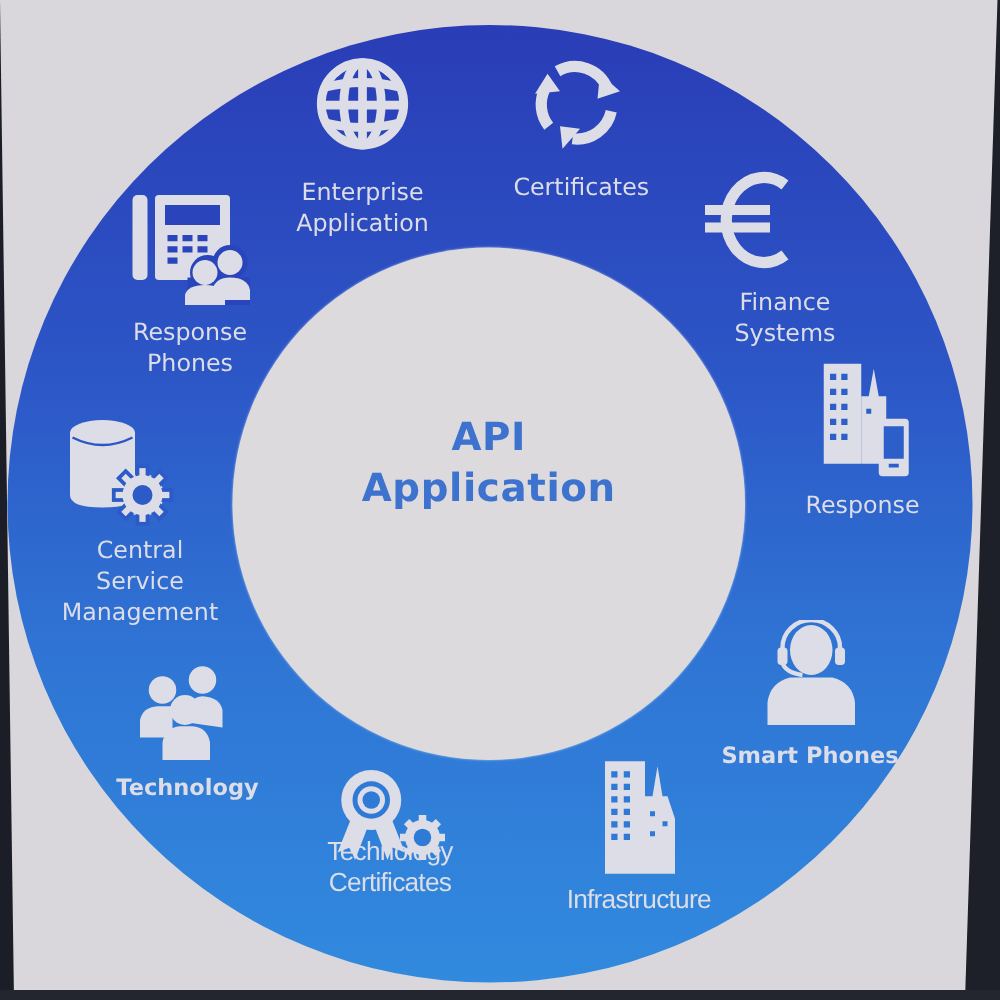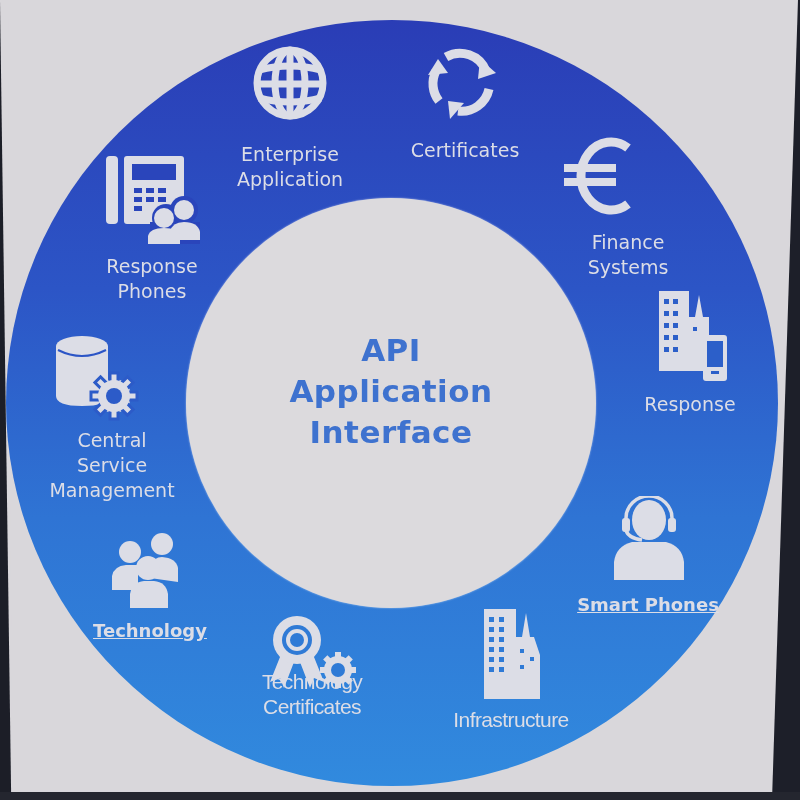--- a/index.html
+++ b/index.html
@@ -54,39 +54,38 @@
     position: absolute;
     color: #dcdde6;
     font-family: "DejaVu Sans", sans-serif;
     font-size: 19px; line-height: 25px;
     text-align: center;
     white-space: nowrap;
     transform: translateX(-50%);
   }
   .lbl span { display: block; }
   .lbl.narrow { font-family: "Liberation Sans", sans-serif; font-size: 21px; letter-spacing: -0.6px; }
-  .lbl.bold { font-weight: bold; font-size: 18px; text-decoration: underline; }
+  .lbl.bold { font-weight: bold; font-size: 18px; }
   .ico { fill: #dcdde6; stroke: none; }
   .ico-s { fill: none; stroke: #dcdde6; }
 </style>
 </head>
 <body>
 
 <div class="screen"></div>
 <div class="bezel-left"></div>
 <div class="bezel-right"></div>
 <div class="bezel-bottom"></div>
 
 <div class="ring"></div>
 <div class="hub"></div>
 
 <div class="hub-text">
   <div>API</div>
   <div>Application</div>
-  <div>Interface</div>
 </div>
 
 <div class="node">
   <svg style="left:250px;top:44px" width="80" height="78" viewBox="0 0 80 78">
     <g class="ico-s" stroke-width="7">
       <ellipse cx="40" cy="39" rx="33" ry="33"></ellipse>
       <ellipse cx="40" cy="39" rx="15" ry="33"></ellipse>
       <line x1="40" y1="4" x2="40" y2="74"></line>
       <path d="M9 26 Q40 18 71 26"></path>
       <line x1="6" y1="40" x2="74" y2="40"></line>

